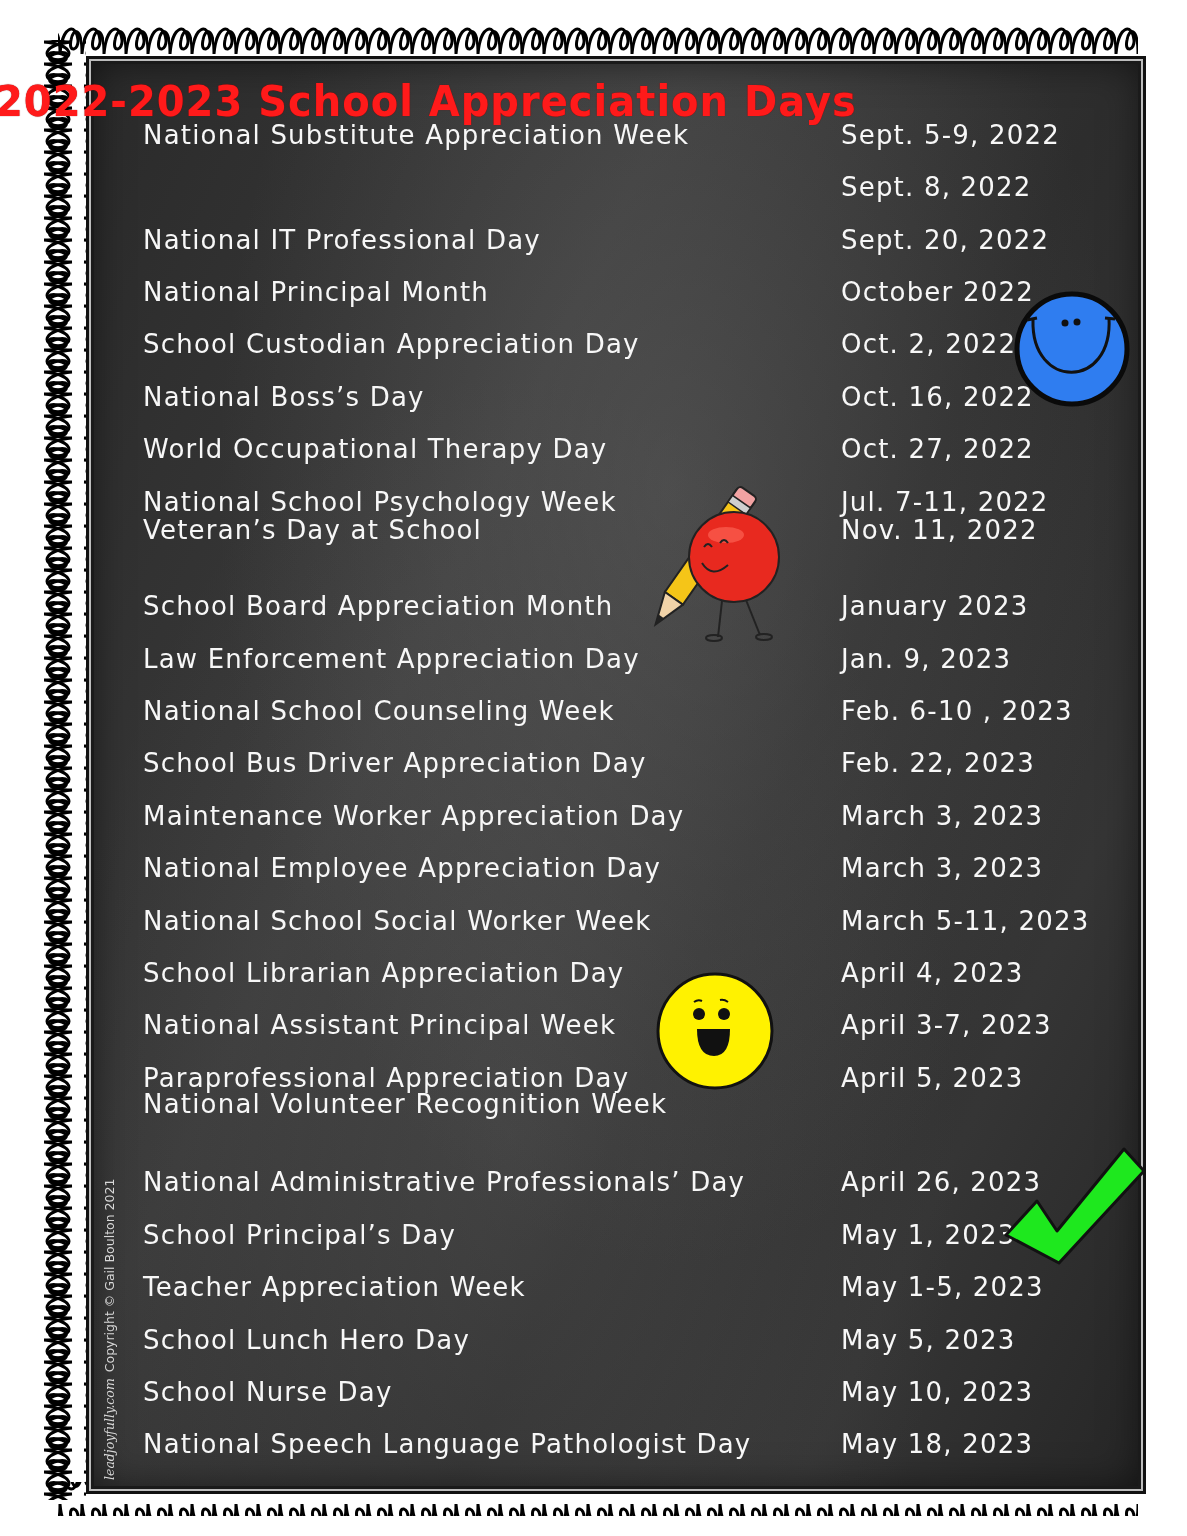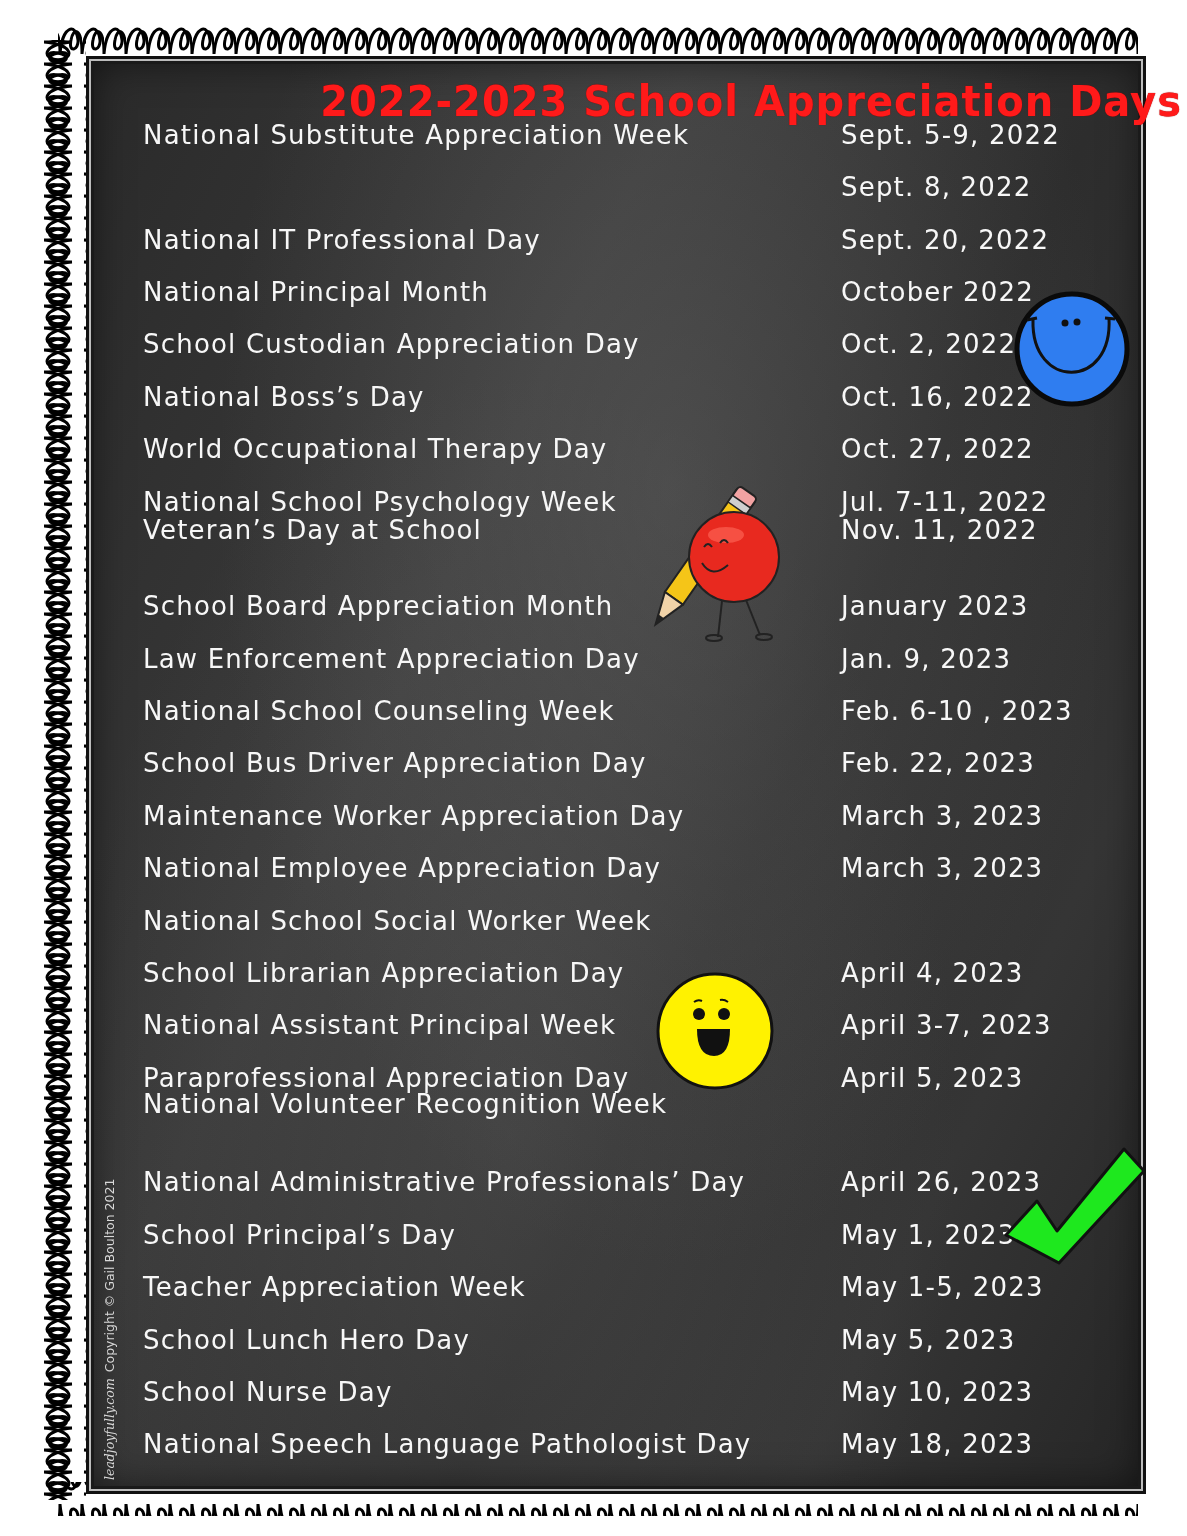--- a/index.html
+++ b/index.html
@@ -14,21 +14,21 @@
     .board {
       position: absolute; left: 86px; top: 56px; width: 1054px; height: 1432px;
       background:
         radial-gradient(ellipse at 55% 30%, rgba(120,120,120,0.35), rgba(0,0,0,0) 55%),
         radial-gradient(ellipse at 40% 75%, rgba(110,110,110,0.30), rgba(0,0,0,0) 50%),
         linear-gradient(115deg, #2a2a2a 0%, #3a3a3a 35%, #2d2d2d 60%, #353535 80%, #262626 100%);
       border: 3px solid #111;
       box-shadow: inset 0 0 0 2px #bdbdbd, inset 0 0 0 5px #1a1a1a, inset 0 0 40px rgba(0,0,0,0.6);
     }
     .title {
-      position: absolute; left: 0; top: 78px; width: 1187px; text-align: right;
+      position: absolute; left: 0; top: 78px; width: 1187px; text-align: left;
       margin-left: 0;
       color: #ff1a1a; font-weight: bold; font-size: 40px; letter-spacing: 1px;
       font-family: "DejaVu Sans", sans-serif;
       text-shadow: 0 0 1px #800;
       padding-left: 0;
     }
     .title span { display: inline-block; transform: translateX(-5px) scaleY(1.05); }
     .rows { position: absolute; left: 0; top: 0; }
     .row {
       position: absolute; left: 0; height: 40px; width: 1184px;
@@ -131,20 +131,21 @@
   <div class="row" style="top:799px">
       <span class="event">Maintenance Worker Appreciation Day</span>
       <span class="date">March 3, 2023</span>
     </div>
   <div class="row" style="top:851px">
       <span class="event">National Employee Appreciation Day</span>
       <span class="date">March 3, 2023</span>
     </div>
   <div class="row" style="top:904px">
       <span class="event">National School Social Worker Week</span>
+      <span class="date">March 5-11, 2023</span>
     </div>
   <div class="row" style="top:956px">
       <span class="event">School Librarian Appreciation Day</span>
       <span class="date">April 4, 2023</span>
     </div>
   <div class="row" style="top:1008px">
       <span class="event">National Assistant Principal Week</span>
       <span class="date">April 3-7, 2023</span>
     </div>
   <div class="row" style="top:1061px">

